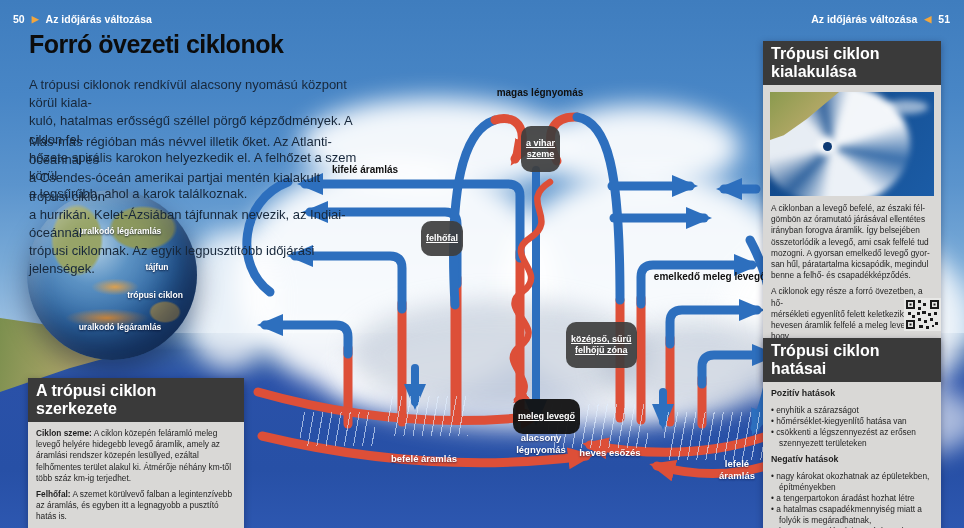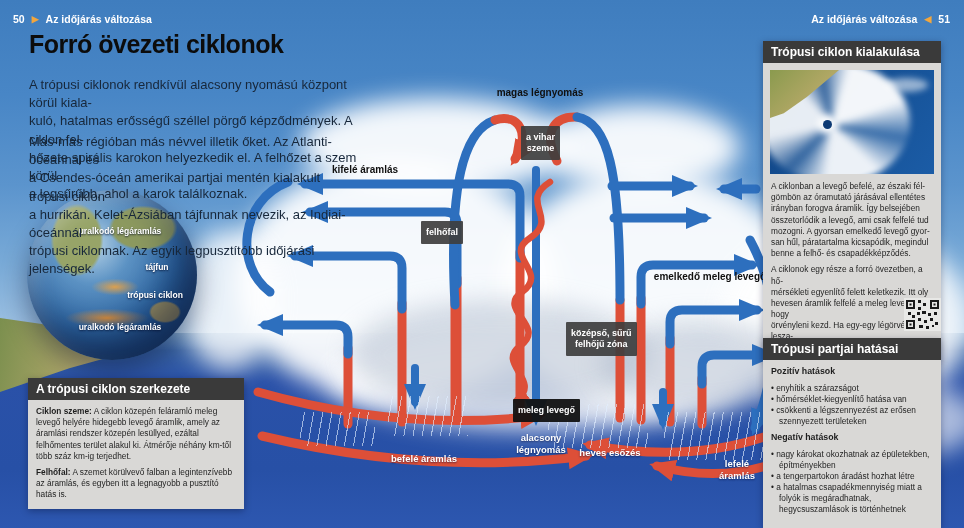--- a/index.html
+++ b/index.html
@@ -44,26 +44,26 @@
 
   
   .title{left:29px;top:30px;color:#0c0c0c;font-weight:bold;font-size:25px;letter-spacing:-.5px;}
   .para{left:29px;width:330px;color:#17273a;font-size:13px;line-height:1.4;white-space:pre-line;}
 
   
   .lab-dark{position:absolute;transform:translateX(-50%);color:#101010;font-weight:bold;font-size:10px;white-space:nowrap;}
   .lab-light{position:absolute;transform:translateX(-50%);color:#fff;font-weight:bold;font-size:9.5px;
     text-align:center;white-space:pre-line;line-height:1.25;text-shadow:0 1px 2px rgba(5,15,60,.65);margin-top:16px;}
   .chip{position:absolute;background:rgba(62,62,62,.92);color:#fff;font-weight:bold;font-size:9px;
-    line-height:1.2;padding:6px 5px;white-space:pre-line;text-align:center;border-radius:1px;}
+    line-height:1.2;padding:12px 5px;white-space:pre-line;text-align:center;border-radius:10px;text-decoration:underline;}
   .chip.dk{background:rgba(18,18,18,.95);}
 
   
   .panel{position:absolute;background:#d9d8d6;box-shadow:0 2px 7px rgba(0,10,40,.35);}
-  .panel-h{background:#3a3a3a;color:#fff;font-weight:bold;font-size:12px;padding:4px 8px;}
+  .panel-h{background:#3a3a3a;color:#fff;font-weight:bold;font-size:16px;padding:4px 8px;}
   .panel-b{padding:6px 8px 8px 8px;color:#1e1e1e;font-size:8.3px;line-height:1.35;}
   .panel-b p{margin:0 0 5px 0;}
   .panel-b p:last-child{margin-bottom:0;}
   .panel-b .pre{white-space:pre-line;}
   .blist{margin:0 0 4px 0;padding:0;list-style:none;}
   .blist li{margin:0;padding-left:8px;text-indent:-8px;}
   .blist li::before{content:"• ";}
   .subhead{font-weight:bold;font-size:8.8px;margin:0 0 1px 0;}
 
   .sat-img{position:relative;margin:7px;height:104px;overflow:hidden;
@@ -270,21 +270,21 @@
         <rect x="4" y="24" width="5" height="5"></rect>
     </g>
     <g fill="#1a1a1a">
       <rect x="5.5" y="5.5" width="2" height="2"></rect>
         <rect x="29.5" y="5.5" width="2" height="2"></rect>
         <rect x="5.5" y="25.5" width="2" height="2"></rect>
     </g>
   </svg>
 
   <div class="panel" style="left:763px;top:338px;width:178px;">
-    <div class="panel-h">Trópusi partjai hatásai</div>
+    <div class="panel-h">Trópusi ciklon hatásai</div>
     <div class="panel-b">
       <p class="subhead">Pozitív hatások</p>
       <ul class="blist">
         <li>enyhítik a szárazságot</li>
         <li>hőmérséklet-kiegyenlítő hatása van</li>
         <li>csökkenti a légszennyezést az erősen szennyezett területeken</li>
       </ul>
       <p class="subhead">Negatív hatások</p>
       <ul class="blist">
         <li>nagy károkat okozhatnak az épületekben, építményekben</li>

